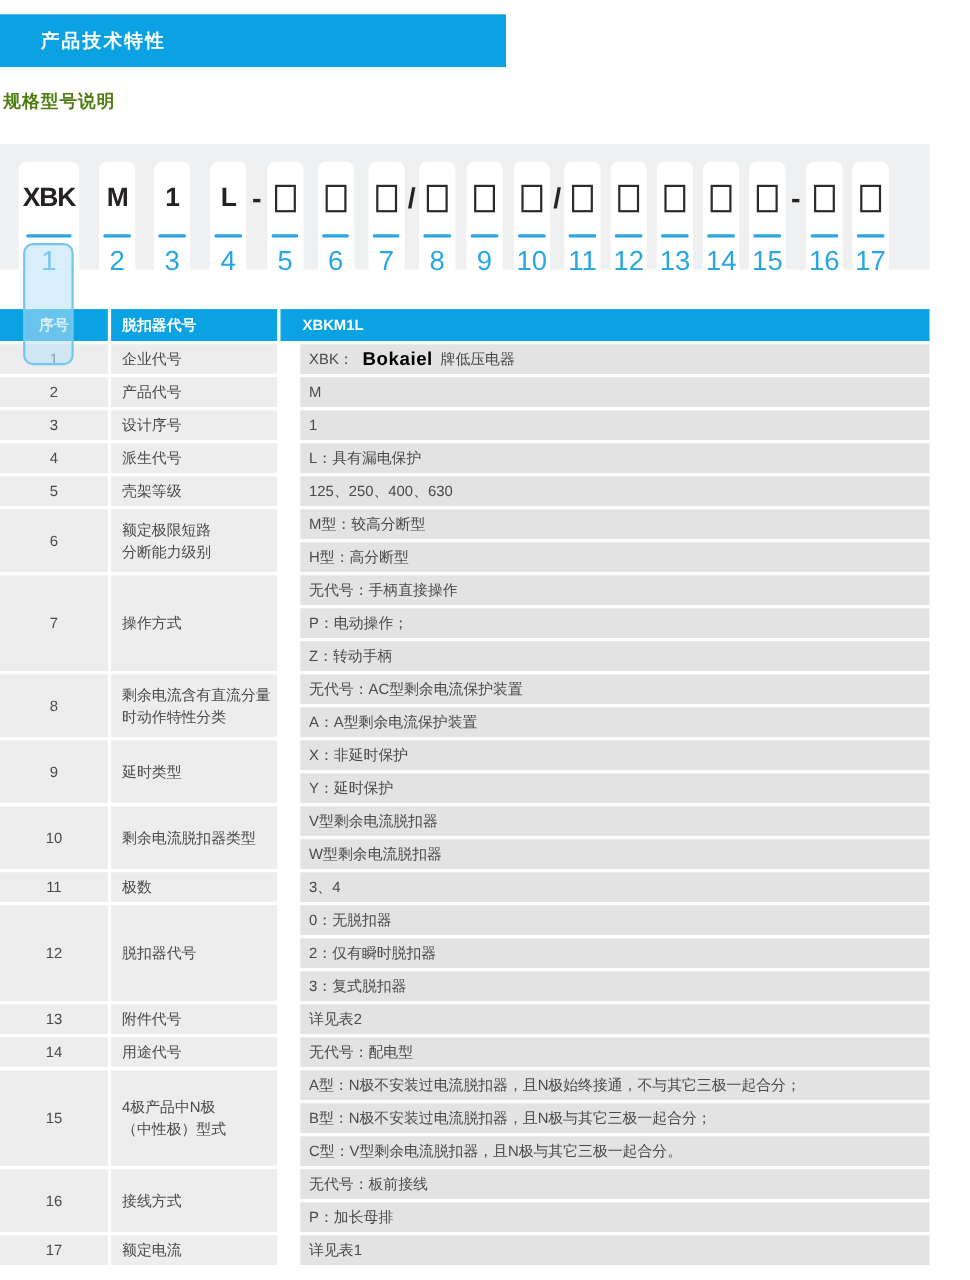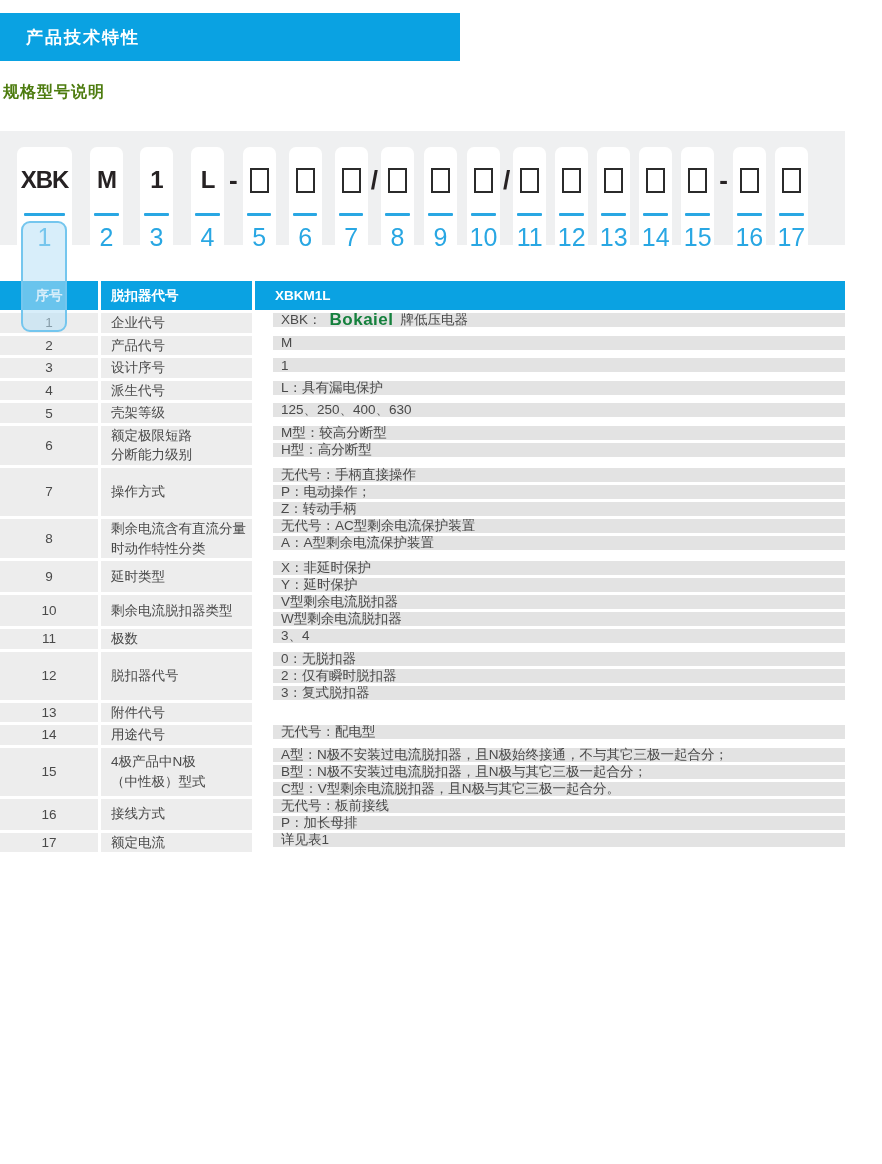--- a/index.html
+++ b/index.html
@@ -3,21 +3,21 @@
 <meta charset="utf-8">
 <style>
   * { margin:0; padding:0; box-sizing:border-box; }
   html,body { width:882px; height:1164px; background:#ffffff; overflow:hidden;
     font-family:"Liberation Sans","DejaVu Sans",sans-serif; }
   body { position:relative; }
 
   
   .title-bar { position:absolute; left:0; top:13px; width:460px; height:48px;
     background:#0aa2e2; color:#fff; display:flex; align-items:center;
-    padding-left:26px; font-size:17px; font-weight:bold; letter-spacing:2px; }
+    padding-left:37px; font-size:17px; font-weight:bold; letter-spacing:2px; }
   .subtitle { position:absolute; left:3px; top:82px; font-size:16px;
     color:#4d7c0f; font-weight:bold; letter-spacing:1px; }
 
   
   .diagram { position:absolute; left:0; top:131px; width:845px; height:114px;
     background:#eff0f1; }
   .cards { position:absolute; top:16px; left:17px; display:flex; align-items:flex-start; }
   .card { width:33px; height:111px; background:#fff; border-radius:7px;
     display:flex; flex-direction:column; align-items:center; flex:none; }
   .card.wide { width:55px; }
@@ -43,23 +43,23 @@
   .col1 { width:98px; margin-right:3px; justify-content:center; flex:none; }
   .col2 { width:151px; margin-right:3px; padding-left:10px; flex:none; }
   .col3 { flex:1; padding-left:20px; }
   .trow { display:flex; margin-bottom:3px; }
   .c1 { width:98px; margin-right:3px; background:#ededed; color:#4a4a4a;
     font-size:13.5px; display:flex; align-items:center; justify-content:center; flex:none; }
   .c2 { width:151px; margin-right:21px; background:#ededed; color:#4a4a4a;
     font-size:13.5px; display:flex; align-items:center; padding-left:10px;
     line-height:1.45; white-space:pre-line; flex:none; }
   .c3 { flex:1; display:flex; flex-direction:column; gap:3px; }
-  .vcell { height:14px; background:#e3e3e3; color:#4a4a4a; font-size:13.5px;
+  .vcell { height:27px; background:#e3e3e3; color:#4a4a4a; font-size:13.5px;
     display:flex; align-items:center; padding-left:8px; white-space:nowrap; }
-  .brand { color:#15803d; font-weight:bold; font-size:17px; margin:0 7px 0 8px;
+  .brand { color:#000000; font-weight:bold; font-size:17px; margin:0 7px 0 8px;
     letter-spacing:0.5px; }
 </style>
 </head>
 <body>
 
 <div class="title-bar">
   <span>产品技术特性</span>
 </div>
 
 <div class="subtitle">规格型号说明</div>
@@ -287,20 +287,23 @@
         <div class="c2">脱扣器代号</div>
         <div class="c3">
           <div class="vcell">0：无脱扣器</div>
           <div class="vcell">2：仅有瞬时脱扣器</div>
           <div class="vcell">3：复式脱扣器</div>
         </div>
       </div>
       <div class="trow">
         <div class="c1">13</div>
         <div class="c2">附件代号</div>
+        <div class="c3">
+          <div class="vcell">详见表2</div>
+        </div>
       </div>
       <div class="trow">
         <div class="c1">14</div>
         <div class="c2">用途代号</div>
         <div class="c3">
           <div class="vcell">无代号：配电型</div>
         </div>
       </div>
       <div class="trow">
         <div class="c1">15</div>

